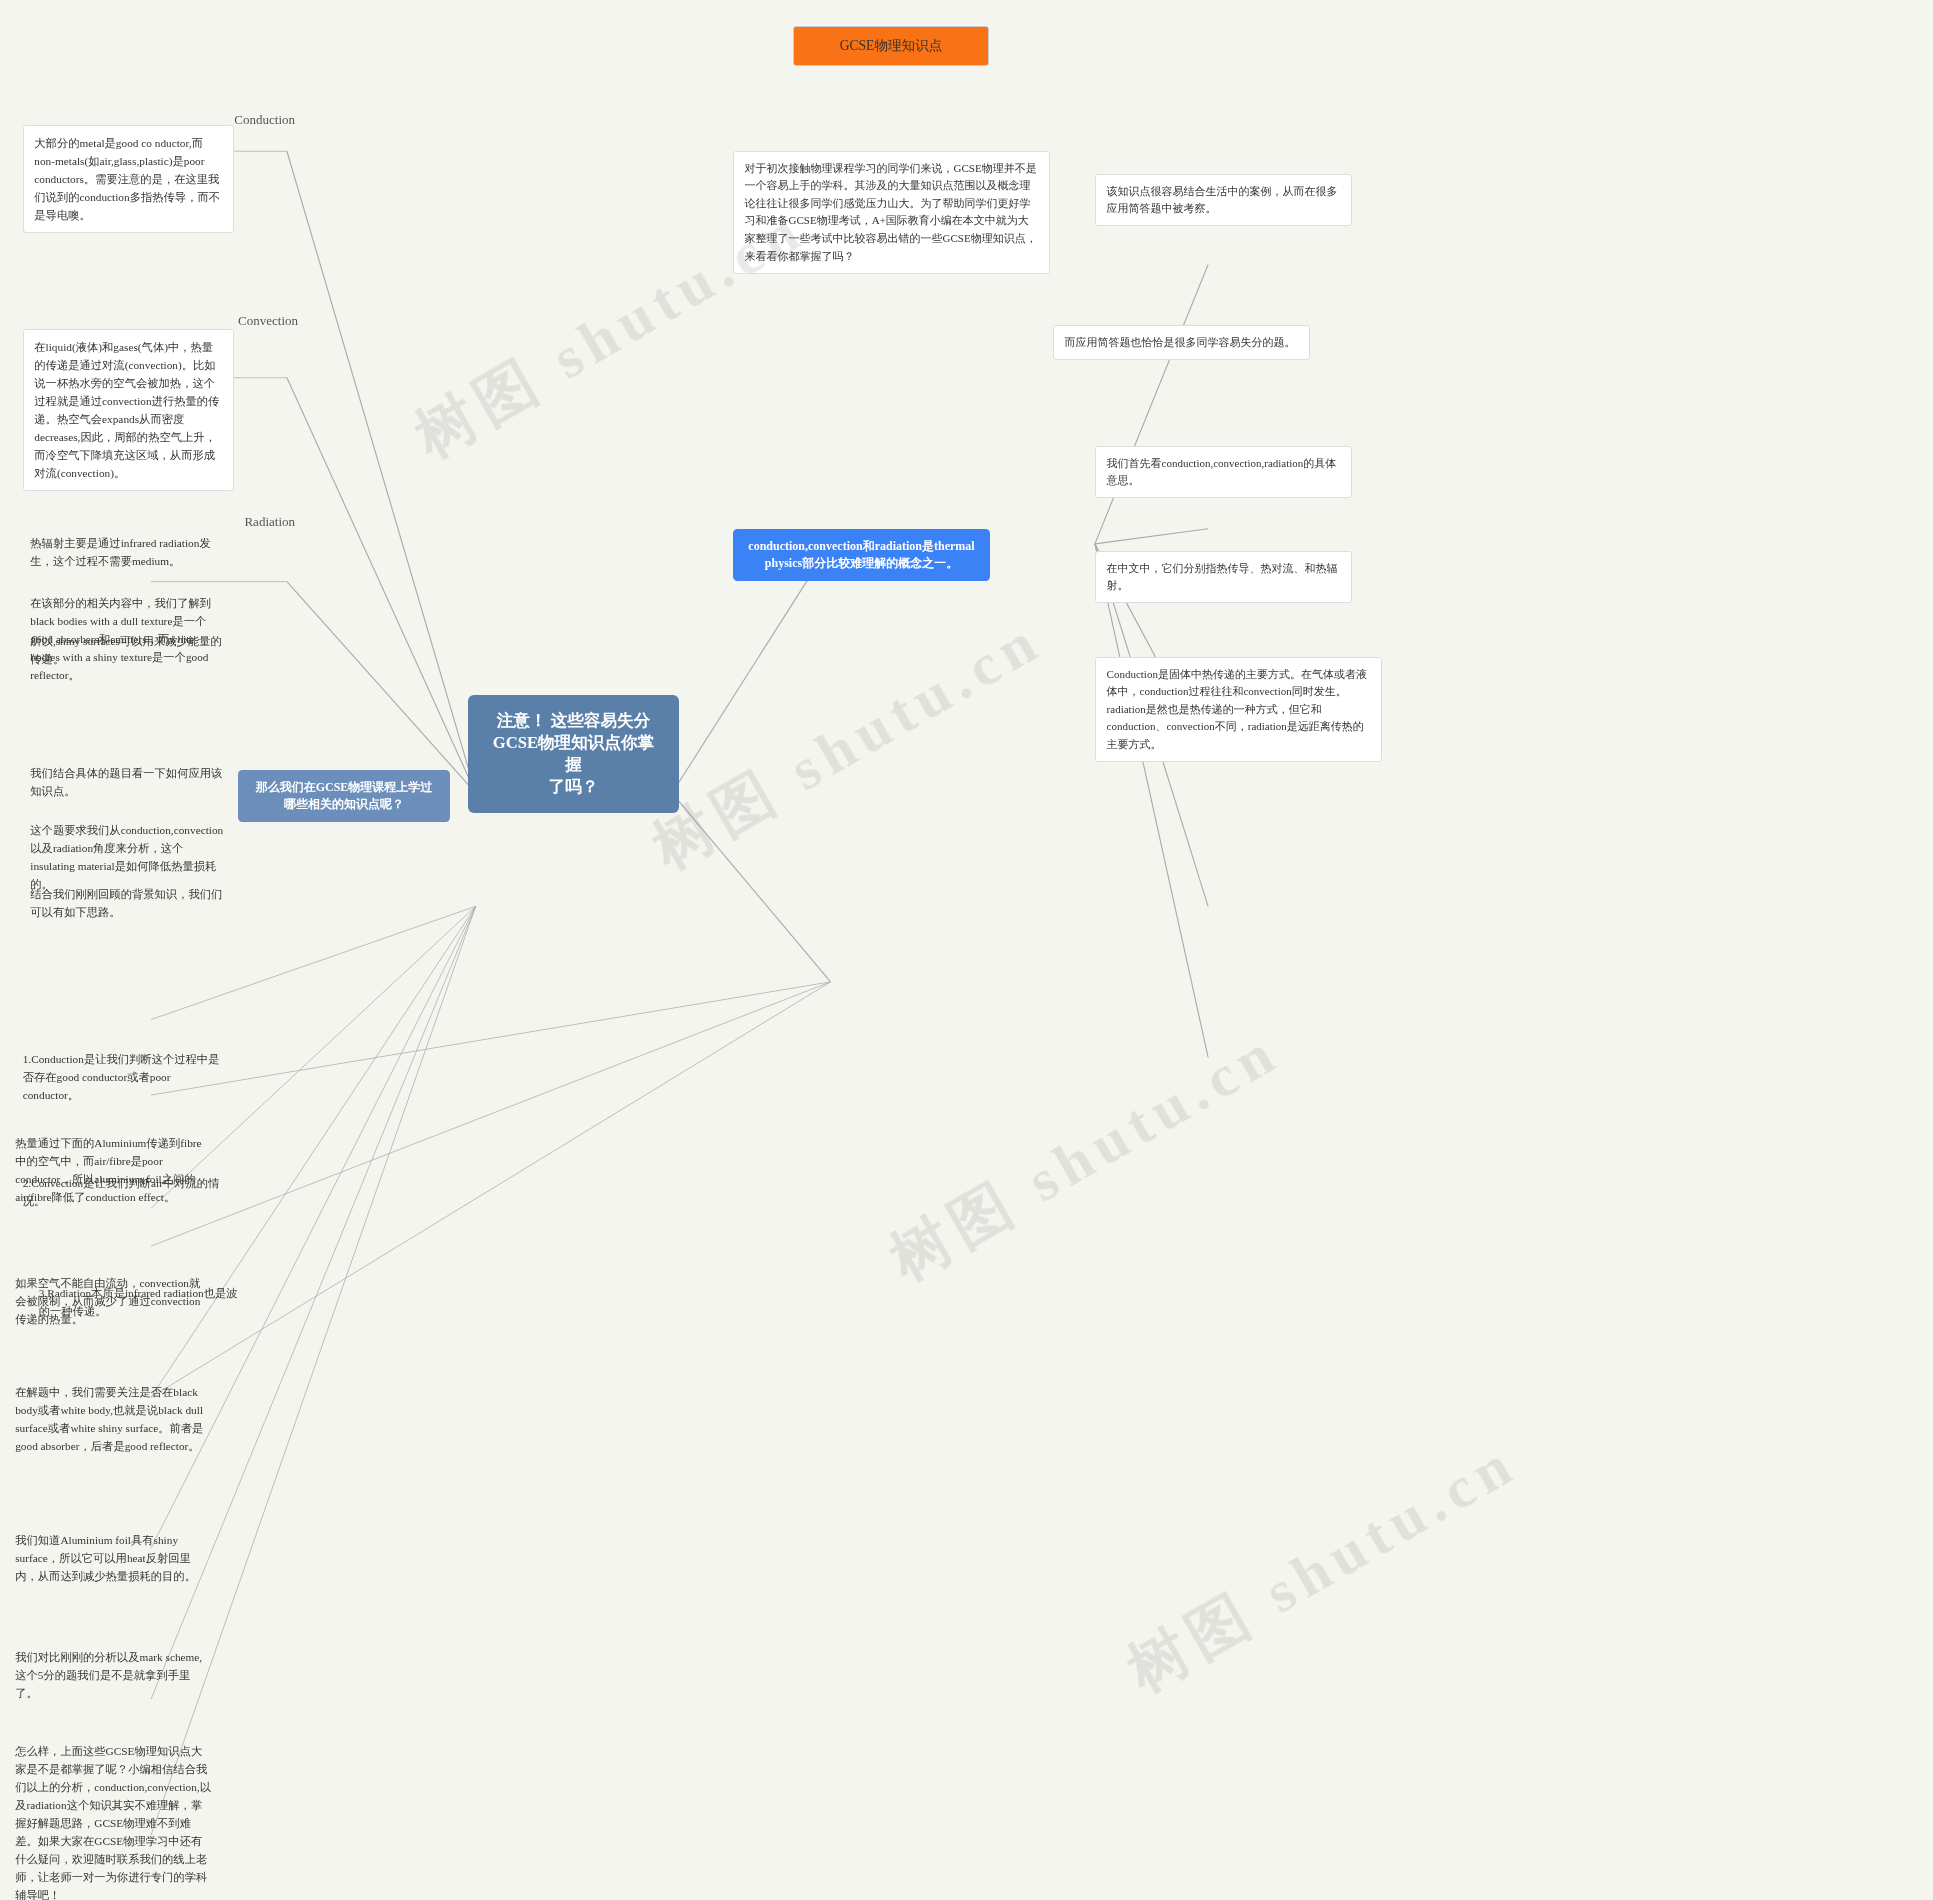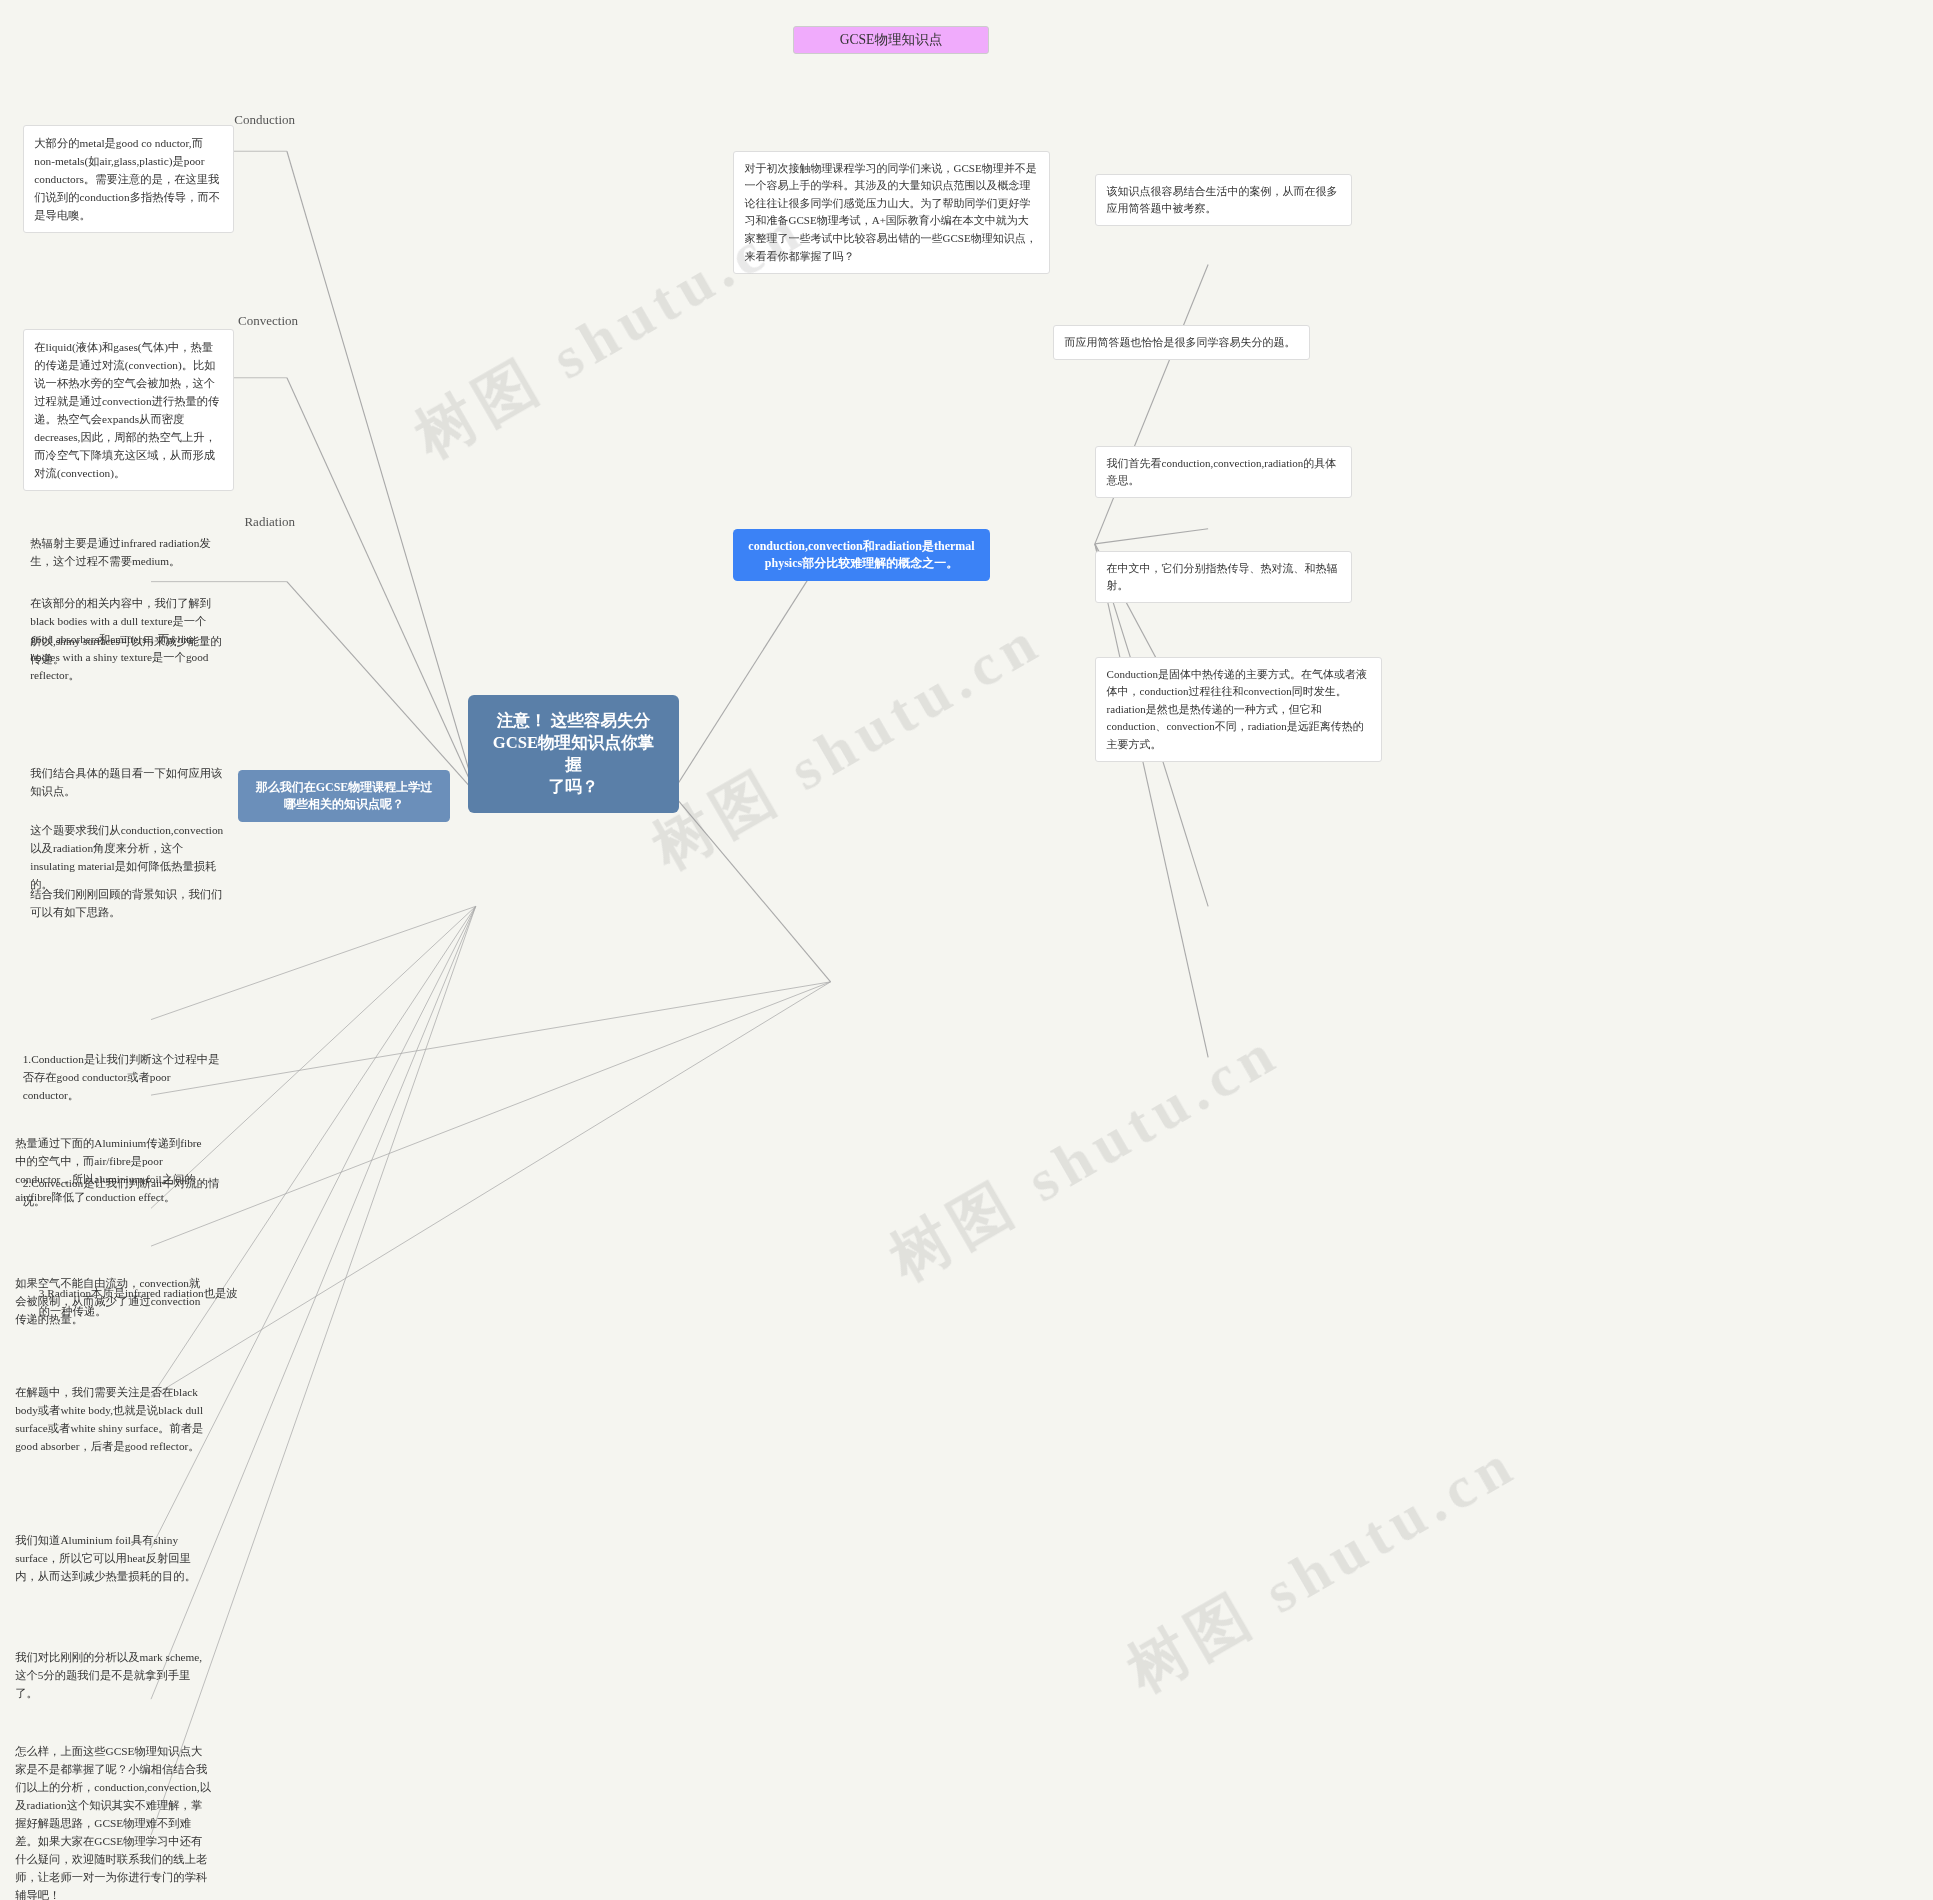--- a/index.html
+++ b/index.html
@@ -101,24 +101,24 @@
     
     .node-header {
       font-size: 13px;
       color: #555;
       font-weight: normal;
       text-align: right;
     }
 
     
     .node-title {
-      background: #f0abfc;
+      background: #f97316;
       border: 0.8px solid #ccc;
       border-radius: 3px;
-      padding: 4px 15px;
+      padding: 10px 15px;
       font-size: 13.6px;
       color: #333;
       text-align: center;
     }
 
     
     .node-right-text {
       background: white;
       border: 0.8px solid #ddd;
       border-radius: 3px;

